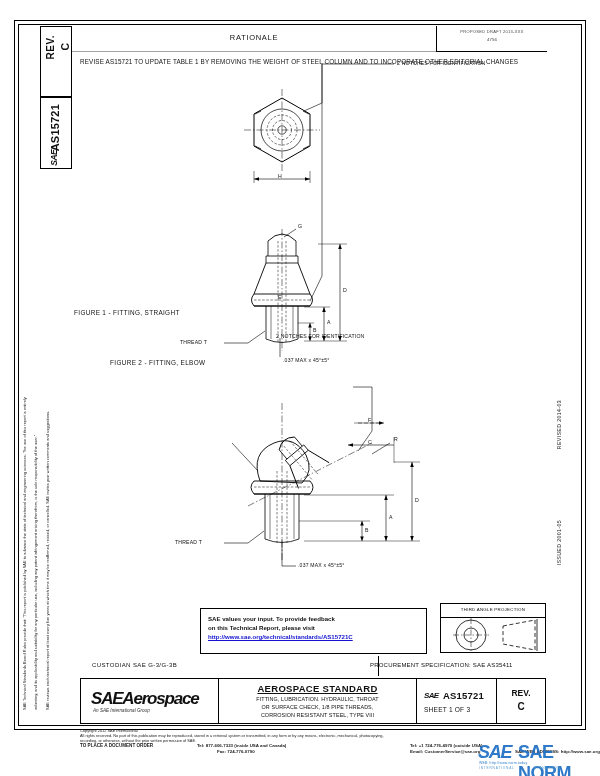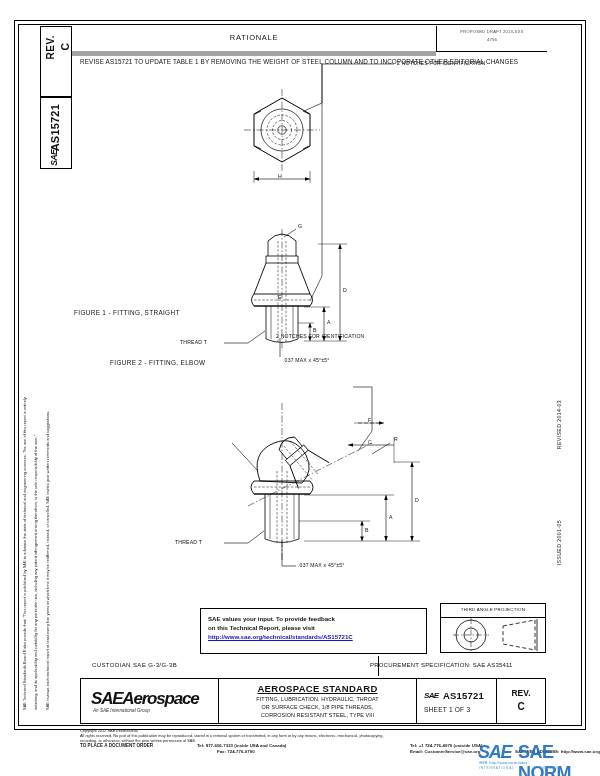--- a/index.html
+++ b/index.html
@@ -28,21 +28,21 @@
   
   #rev-tab{left:40px;top:26px;width:32px;height:71px;border:1.2px solid #000;}
   #rev-tab .lbl{position:absolute;left:4px;top:8px;font-size:10px;font-weight:bold;letter-spacing:0.5px;}
   #rev-tab .val{position:absolute;left:18px;top:16px;font-size:10.5px;font-weight:bold;}
   #num-tab{left:40px;top:97px;width:32px;height:72px;border:1.2px solid #000;}
   #num-tab .numtxt{position:absolute;left:8px;top:6px;font-size:11px;font-weight:bold;letter-spacing:0.2px;}
   #num-tab .saemark{position:absolute;left:8px;top:52px;font-size:8.5px;font-weight:bold;
      font-style:italic;letter-spacing:-0.6px;}
 
   
-  #rationale-hdr{left:72px;top:26px;width:364px;height:25px;border-bottom:5px solid #a3a3a3;}
+  #rationale-hdr{left:72px;top:26px;width:364px;height:25px;border-bottom:1px solid #a3a3a3;}
   #rationale-hdr span{position:absolute;left:50%;transform:translateX(-50%);top:7px;
      font-size:7.5px;letter-spacing:0.7px;}
   #doc-id-box{left:436px;top:26px;width:110px;height:25px;border-left:1px solid #000;border-bottom:1px solid #000;}
   #doc-id-box .l1{position:absolute;left:0;right:0;top:3px;text-align:center;font-size:4px;color:#444;letter-spacing:.3px;}
   #doc-id-box .l2{position:absolute;left:0;right:0;top:11px;text-align:center;font-size:4.4px;color:#444;}
 
   #rationale-body{left:80px;top:57px;width:460px;font-size:6.3px;line-height:9px;letter-spacing:0.15px;}
 
   
   #drawing-area{left:72px;top:51px;width:474px;height:545px;}

